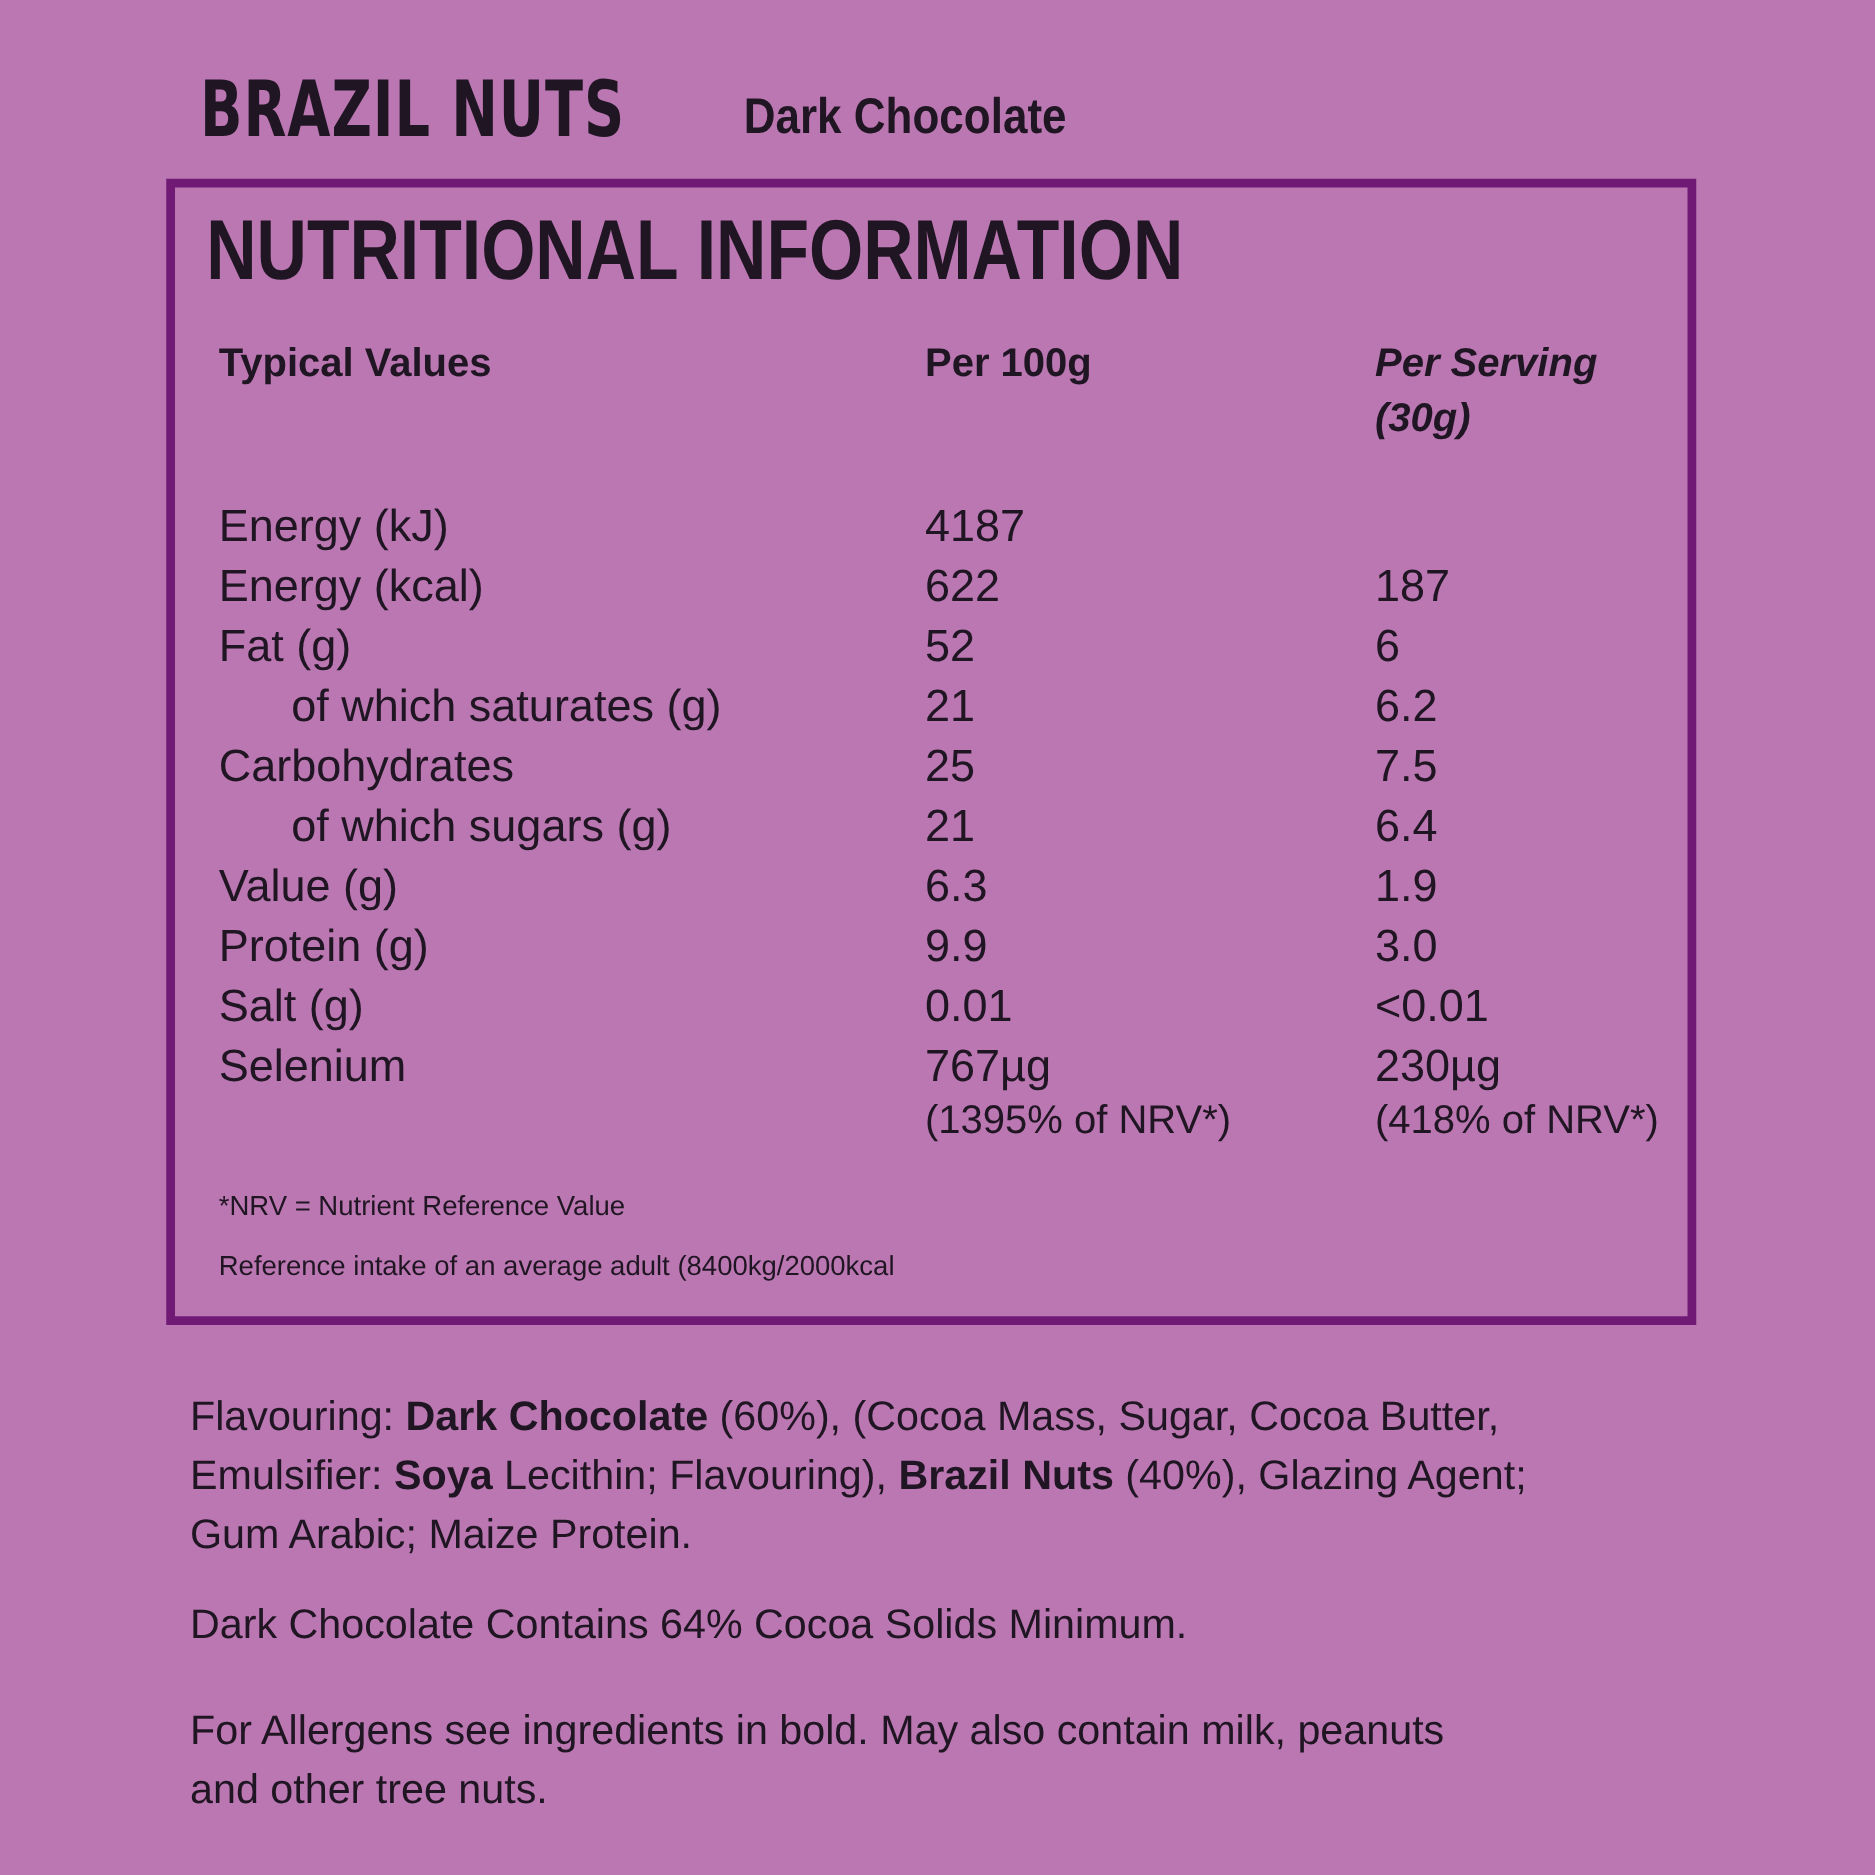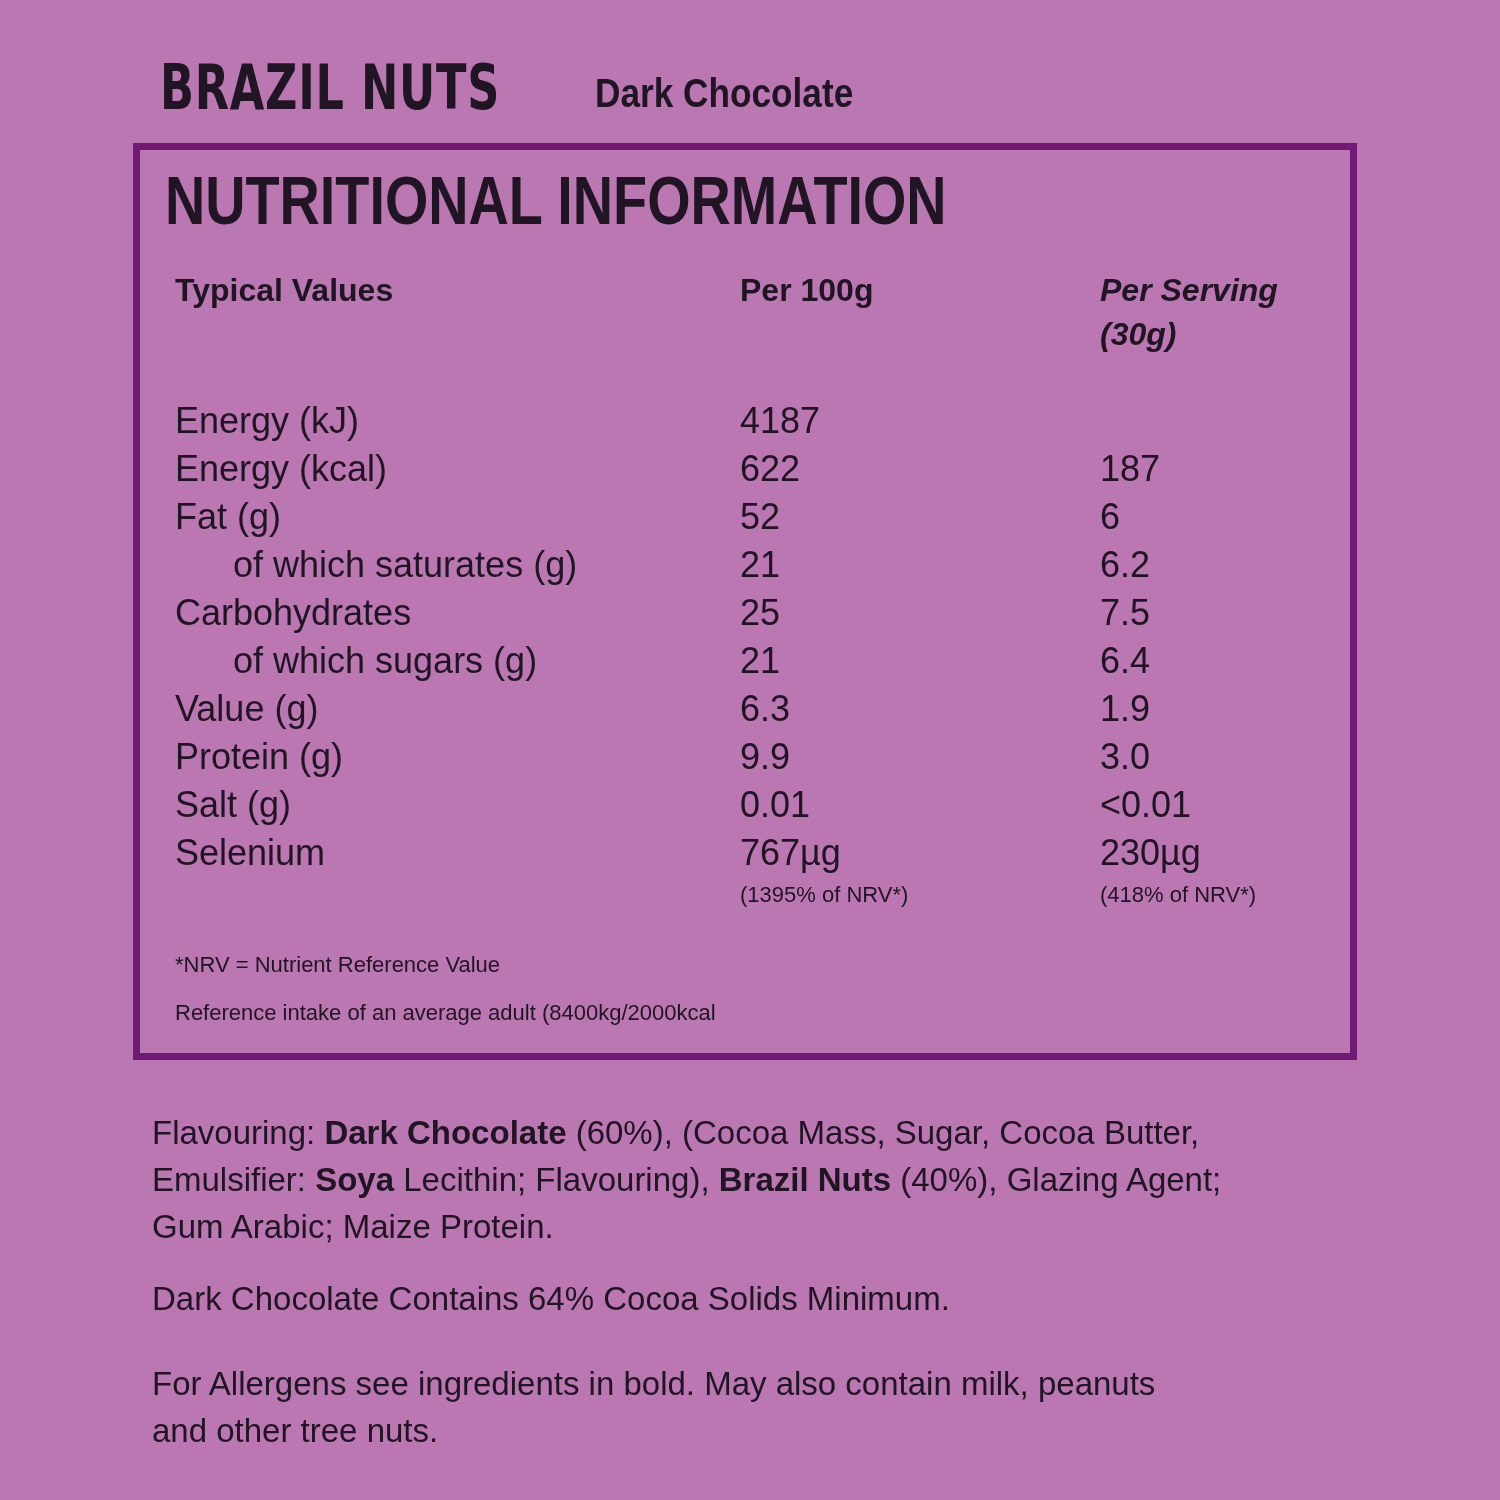--- a/index.html
+++ b/index.html
@@ -72,21 +72,21 @@
     line-height: 48px;
   }
   .trow {
     display: grid;
     grid-template-columns: 565px 360px auto;
   }
   .trow .label.indent { padding-left: 58px; }
   .nrv-note {
     display: grid;
     grid-template-columns: 565px 360px auto;
-    font-size: 22px;
+    font-size: 32px;
     line-height: 36px;
     margin-top: 0px;
   }
   .footnote {
     position: absolute;
     left: 35px; top: 791px;
     font-size: 22px;
     line-height: 48px;
     white-space: nowrap;
   }

